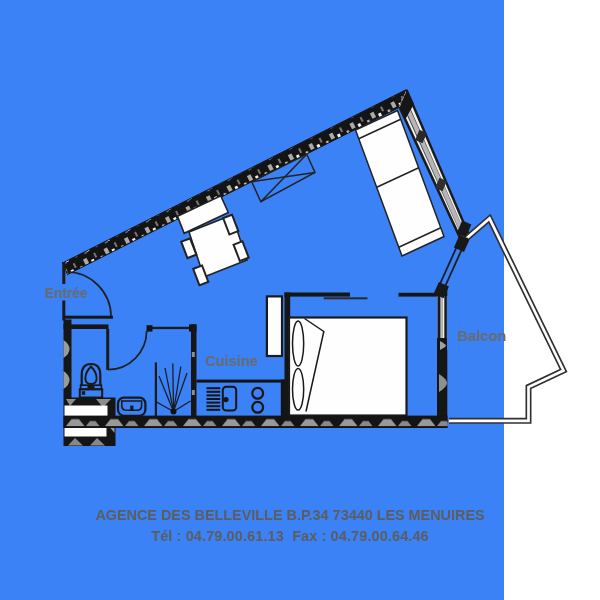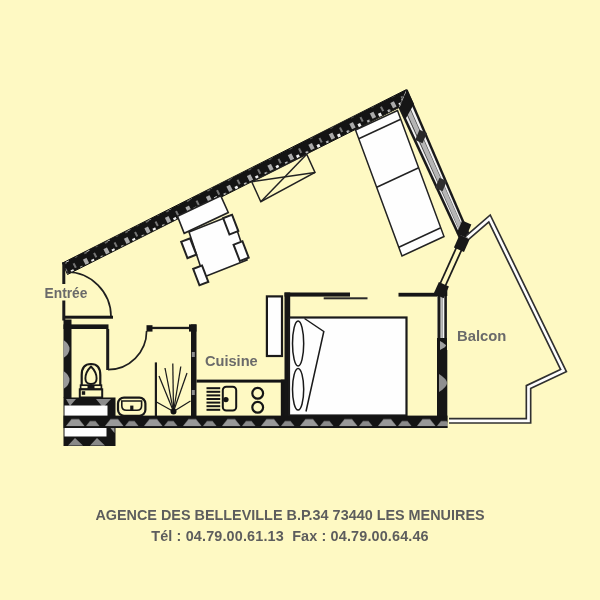--- a/index.html
+++ b/index.html
@@ -1,16 +1,16 @@
 <!DOCTYPE html>
 <html><head>
 <meta charset="utf-8">
 <style>
 html,body{margin:0;padding:0;background:#ffffff;}
-#page{position:relative;width:600px;height:600px;background:#fef9c3;font-family:"Liberation Sans", sans-serif;}
+#page{position:relative;width:504px;height:600px;background:#3b82f6;font-family:"Liberation Sans", sans-serif;}
 svg{position:absolute;left:0;top:0;filter:blur(0.28px);}
 </style>
 </head>
 <body>
 <div id="page">
 <svg width="600" height="600" viewBox="0 0 600 600">
 <defs>
 <pattern id="hatch" width="23" height="14" patternUnits="userSpaceOnUse" patternTransform="rotate(-27)">
   <rect width="23" height="14" fill="#141414"></rect>
   <rect x="2" y="3" width="4" height="6" fill="#aaaaaa"></rect>

